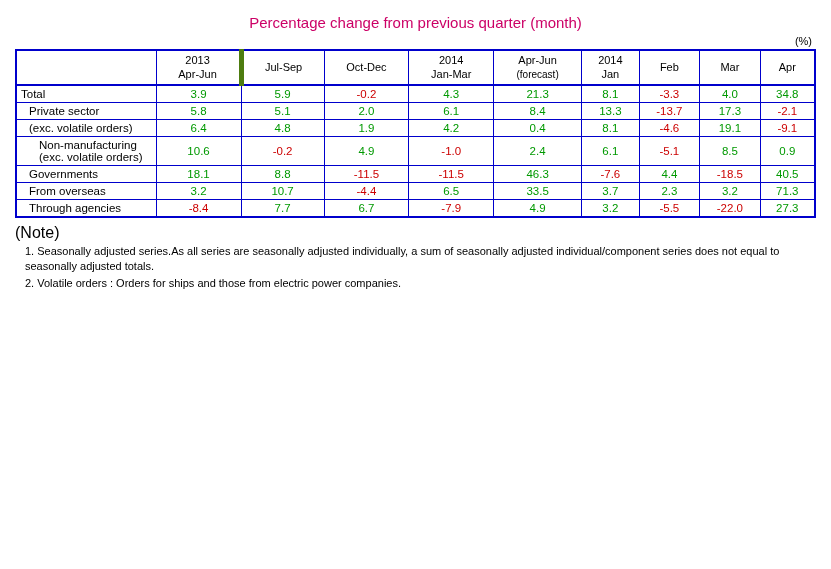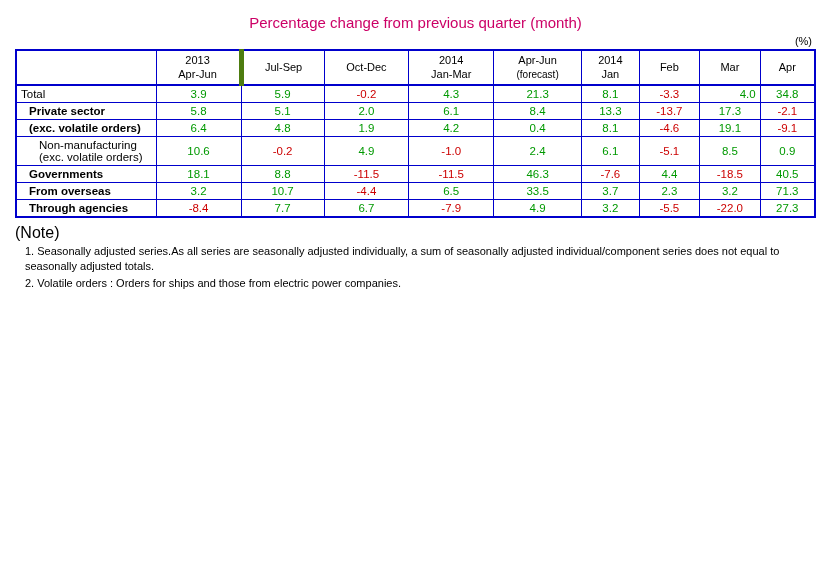--- a/index.html
+++ b/index.html
@@ -46,21 +46,21 @@
       font-size: 11px;
       line-height: 1.3;
     }
     table thead tr:first-child th {
       border-bottom: 2px solid #0000cc;
     }
     .row-label {
       text-align: left;
       font-size: 11.5px;
     }
-    .indent1 { padding-left: 12px !important; font-weight: bold; }
+    .indent1 { padding-left: 12px !important; }
     .indent2 { padding-left: 22px !important; }
     .notes-section {
       margin-top: 6px;
       font-size: 11px;
       color: #000;
     }
     .notes-section .note-title {
       font-size: 16px;
     }
     .notes-section p {
@@ -93,21 +93,21 @@
   <tbody id="table-body">
   <tr style="border-top: 2px solid rgb(0, 0, 204);">
         <td class="row-label" style="white-space: pre-line;">Total</td>
         <td style="color: rgb(0, 153, 0);">3.9</td>
         <td style="color: rgb(0, 153, 0);">5.9</td>
         <td style="color: rgb(204, 0, 0);">-0.2</td>
         <td style="color: rgb(0, 153, 0);">4.3</td>
         <td style="color: rgb(0, 153, 0);">21.3</td>
         <td style="color: rgb(0, 153, 0);">8.1</td>
         <td style="color: rgb(204, 0, 0);">-3.3</td>
-        <td style="color: rgb(0, 153, 0); text-align: right;">4.0</td>
+        <td style="color: rgb(0, 153, 0);">4.0</td>
         <td style="color: rgb(0, 153, 0);">34.8</td>
       </tr>
       <tr>
         <td class="row-label indent1" style="white-space: pre-line;">Private sector</td>
         <td style="color: rgb(0, 153, 0); text-align: center;">5.8</td>
         <td style="color: rgb(0, 153, 0);">5.1</td>
         <td style="color: rgb(0, 153, 0);">2.0</td>
         <td style="color: rgb(0, 153, 0);">6.1</td>
         <td style="color: rgb(0, 153, 0);">8.4</td>
         <td style="color: rgb(0, 153, 0);">13.3</td>

